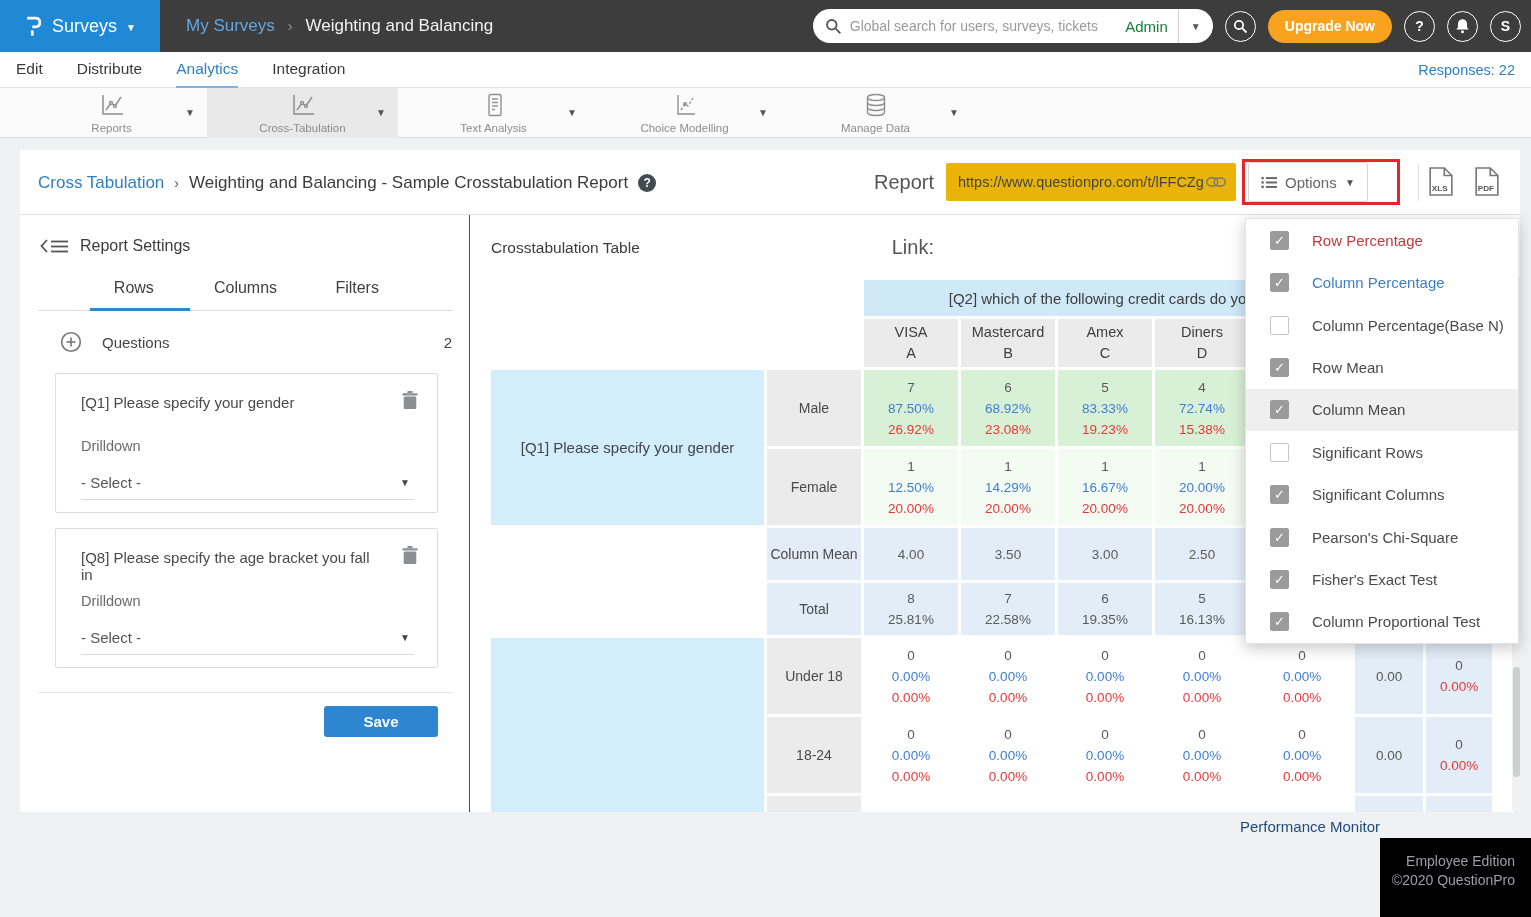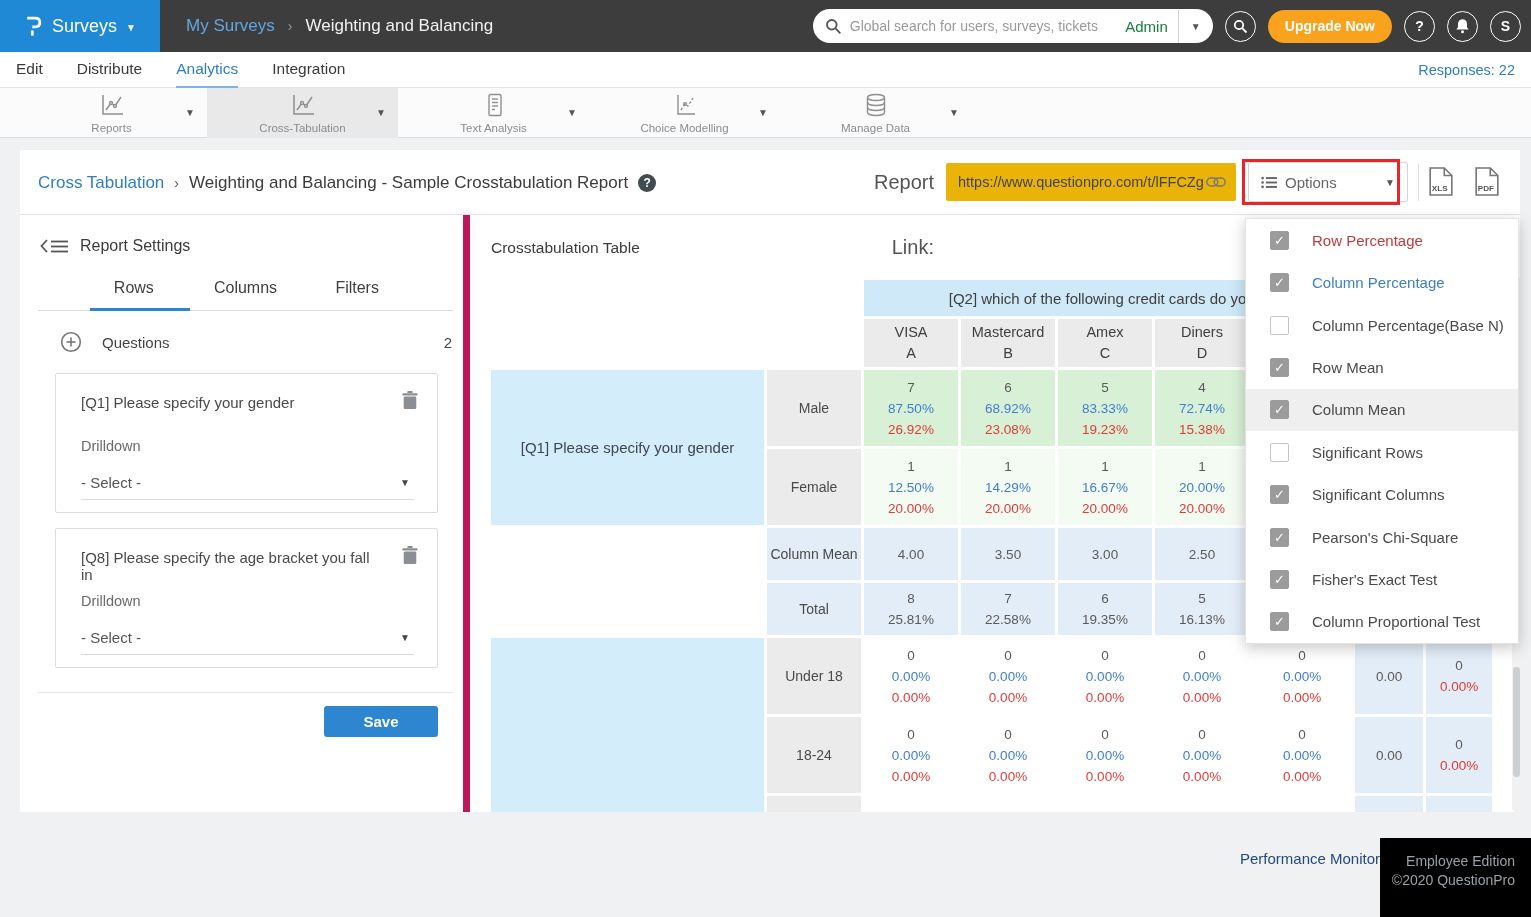--- a/index.html
+++ b/index.html
@@ -44,31 +44,31 @@
   .card { position:absolute; left:20px; top:150px; width:1500px; height:662px; background:#fff; }
   .card-header { position:absolute; left:0; top:0; width:1500px; height:65px; border-bottom:1px solid #e2e2e2; }
   .rpt-bc { position:absolute; left:18px; top:0; height:65px; display:flex; align-items:center; gap:10px; font-size:17px; }
   .rpt-bc .lnk { color:#2e7fc2; cursor:pointer; }
   .rpt-bc .sep { color:#555; font-size:14px; }
   .rpt-bc .ttl { color:#3c3c3c; }
   .help-dot { width:18px; height:18px; border-radius:50%; background:#414b52; color:#fff; font-size:12px; font-weight:bold; display:flex; align-items:center; justify-content:center; cursor:pointer; }
   .rl-label { position:absolute; left:818px; top:0; width:96px; line-height:65px; text-align:right; font-size:20px; color:#555; }
   .rl-input { position:absolute; left:926px; top:13px; width:290px; height:38px; background:#eab308; border-radius:2px; display:flex; align-items:center; padding:0 10px 0 12px; }
   .rl-input .url { flex:1; font-size:14.5px; color:#444; white-space:nowrap; overflow:hidden; }
-  .opt-btn { position:absolute; left:1228px; top:12px; width:160px; height:40px; background:#fff; border:1px solid #d5d5d5; border-radius:2px; display:flex; align-items:center; padding:0 12px; gap:8px; cursor:pointer; }
+  .opt-btn { position:absolute; left:1228px; top:12px; width:120px; height:40px; background:#fff; border:1px solid #d5d5d5; border-radius:2px; display:flex; align-items:center; padding:0 12px; gap:8px; cursor:pointer; }
   .opt-btn .lbl { color:#666; font-size:15px; }
   .opt-btn .caret { margin-left:auto; color:#555; font-size:10px; }
   .red-annotation { position:absolute; left:1222px; top:9px; width:158px; height:46px; border:3px solid #e8262a; z-index:60; pointer-events:none; }
   .hdr-div { position:absolute; left:1398px; top:14px; width:1px; height:37px; background:#e0e0e0; }
   .exp-icon { position:absolute; top:16px; width:26px; height:31px; cursor:pointer; }
   .exp-xls { left:1408px; }
   .exp-pdf { left:1454px; }
 
   
-  .settings { position:absolute; left:0; top:65px; width:450px; height:597px; border-right:7px solid #be185d; }
+  .settings { position:absolute; left:0; top:65px; width:450px; height:597px; border-right:1px solid #be185d; }
   .rs-head { position:absolute; left:20px; top:22px; display:flex; align-items:center; gap:12px; font-size:16px; color:#3c3c3c; cursor:pointer; }
   .rs-tabs { position:absolute; left:58px; top:64px; width:335px; display:flex; }
   .rs-tab { flex:1; text-align:center; font-size:16px; color:#3f3f3f; padding-bottom:13px; cursor:pointer; }
   .rs-tabline { position:absolute; left:18px; top:95px; width:415px; height:1px; background:#dcdcdc; }
   .rs-underline { position:absolute; left:70px; top:93px; width:100px; height:3px; background:#2e86d1; }
   .q-row { position:absolute; left:40px; top:116px; width:392px; display:flex; align-items:center; gap:12px; }
   .q-row .q-label { font-size:15px; color:#444;margin-left:8px; }
   .q-row .q-count { margin-left:auto; font-size:15px; color:#444; }
   .q-card { position:absolute; left:35px; width:383px; height:140px; border:1px solid #dcdcdc; border-radius:2px; background:#fff; }
   .q-card1 { top:158px; } .q-card2 { top:313px; }
@@ -107,21 +107,21 @@
 
   
   .options-menu { position:absolute; left:1245px; top:218px; width:274px; height:426px; background:#fff; border:1px solid #e3e3e3; box-shadow:0 4px 14px rgba(0,0,0,.22); z-index:50; display:flex; flex-direction:column; }
   .menu-item { height:42.6px; display:flex; align-items:center; padding-left:24px; gap:23px; cursor:pointer; }
   .menu-item.hl { background:#efefef; }
   .cb { width:19px; height:19px; border:1.5px solid #c4c4c4; border-radius:2px; background:#fff; color:#fff; font-size:13px; line-height:17px; text-align:center; flex:none; }
   .cb.on { background:#9b9b9b; border-color:#9b9b9b; }
   .mi-label { font-size:15px; color:#4a4a4a; }
 
   
-  .pm-link { position:absolute; left:1240px; top:850px; font-size:15px; color:#1f4a7d; cursor:pointer; }
+  .pm-link { position:absolute; left:1240px; top:818px; font-size:15px; color:#1f4a7d; cursor:pointer; }
   .edition-box { position:absolute; left:1380px; top:838px; width:151px; height:79px; background:#000000; text-align:right; padding:14px 16px 16px 0; }
   .edition-box div { font-size:14px; color:#9aa0a5; line-height:19px; }
 
   svg { display:block; }
 </style>
 </head>
 <body>
 
 <div id="stage">
 

